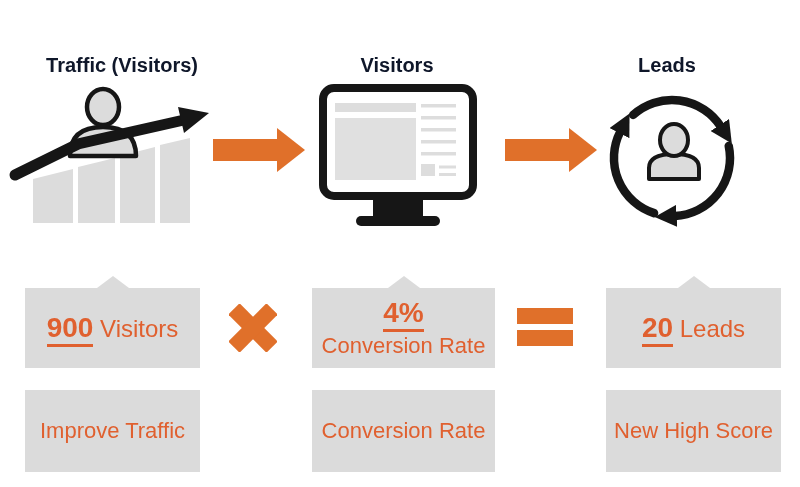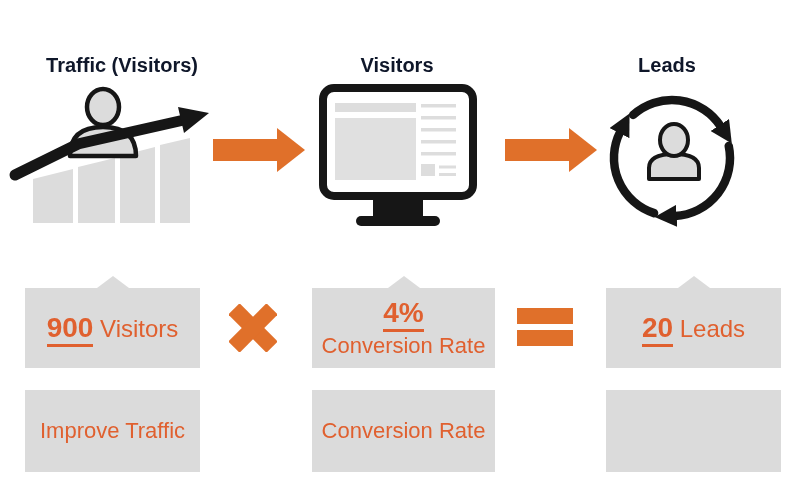--- a/index.html
+++ b/index.html
@@ -169,15 +169,16 @@
 
   <div class="action-box bx1">
     <div>Improve Traffic</div>
   </div>
 
   <div class="action-box bx2">
     <div>Conversion Rate</div>
   </div>
 
   <div class="action-box bx3">
+    <div>New High Score</div>
   </div>
 
 </div>
 
 </body></html>

